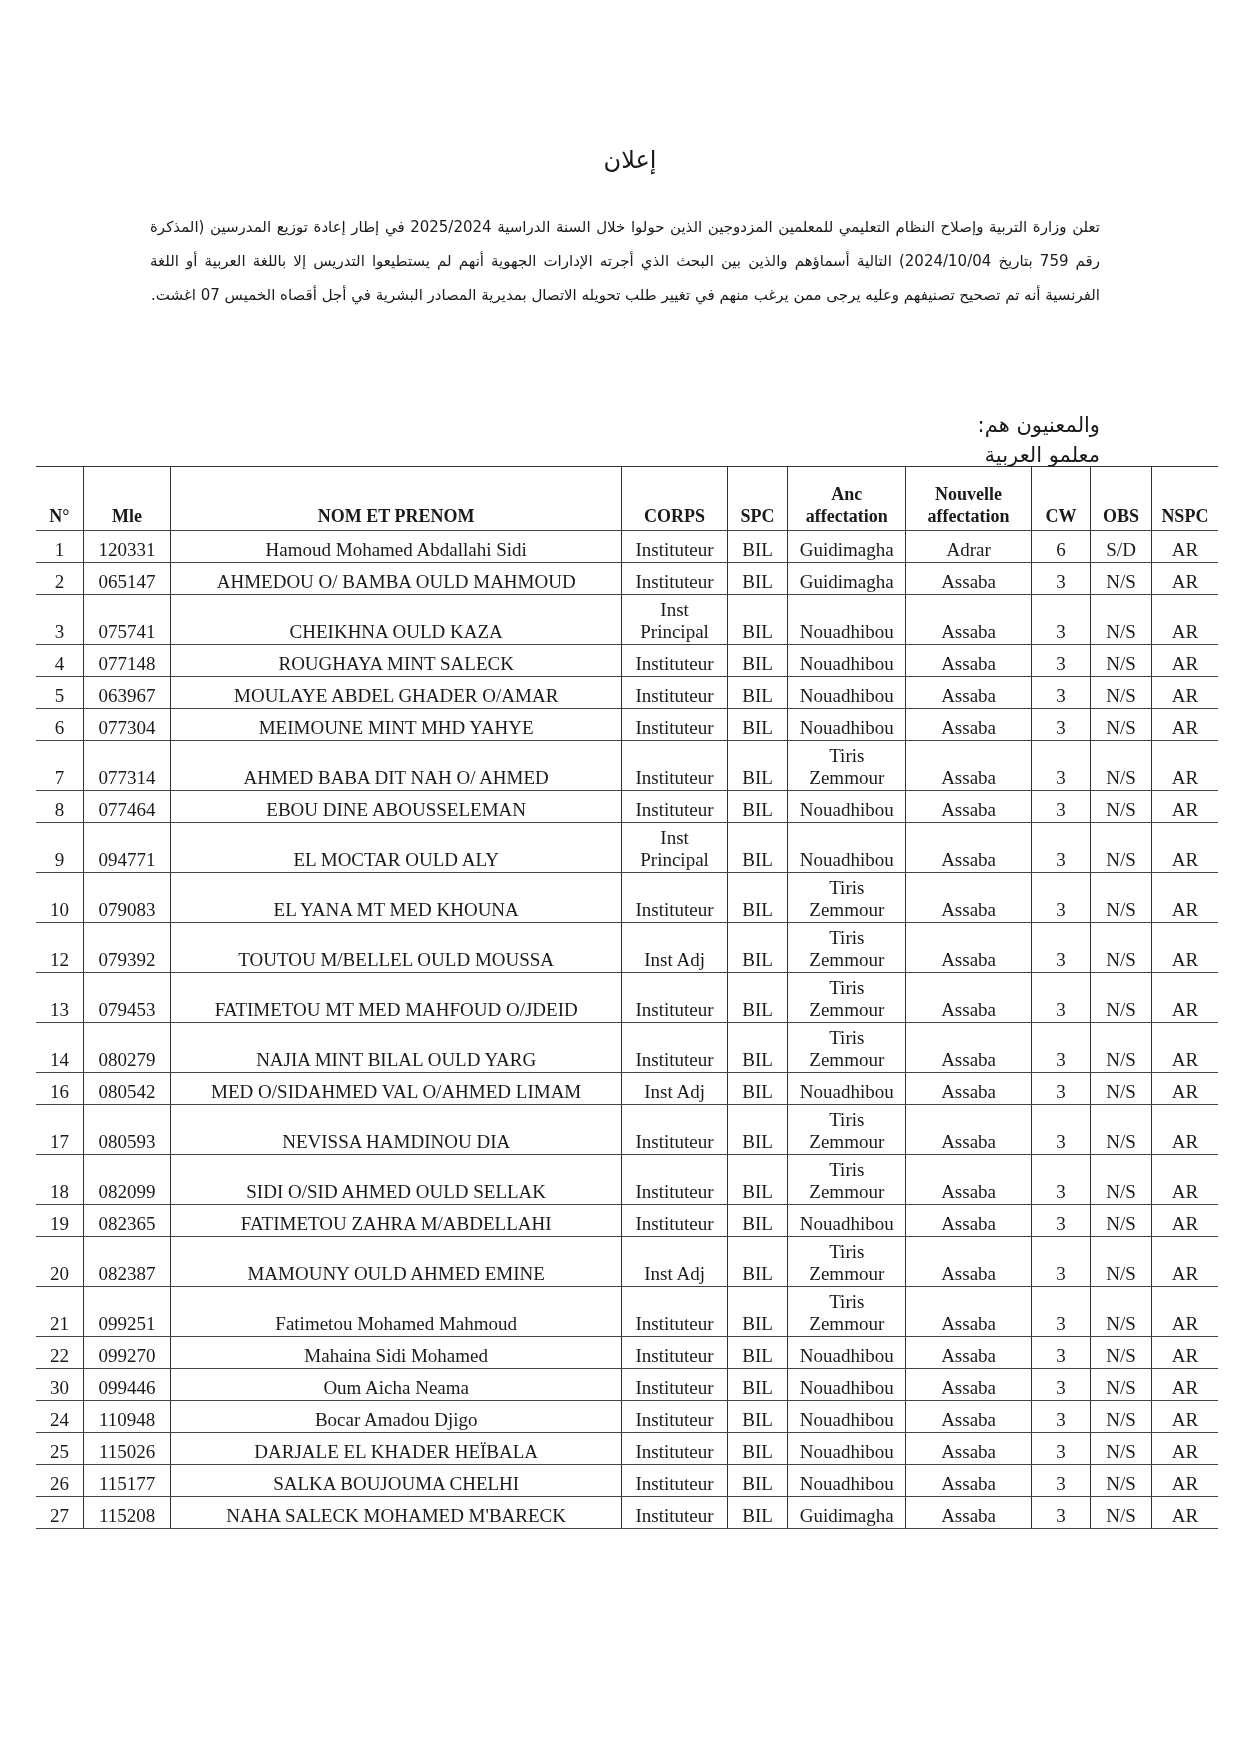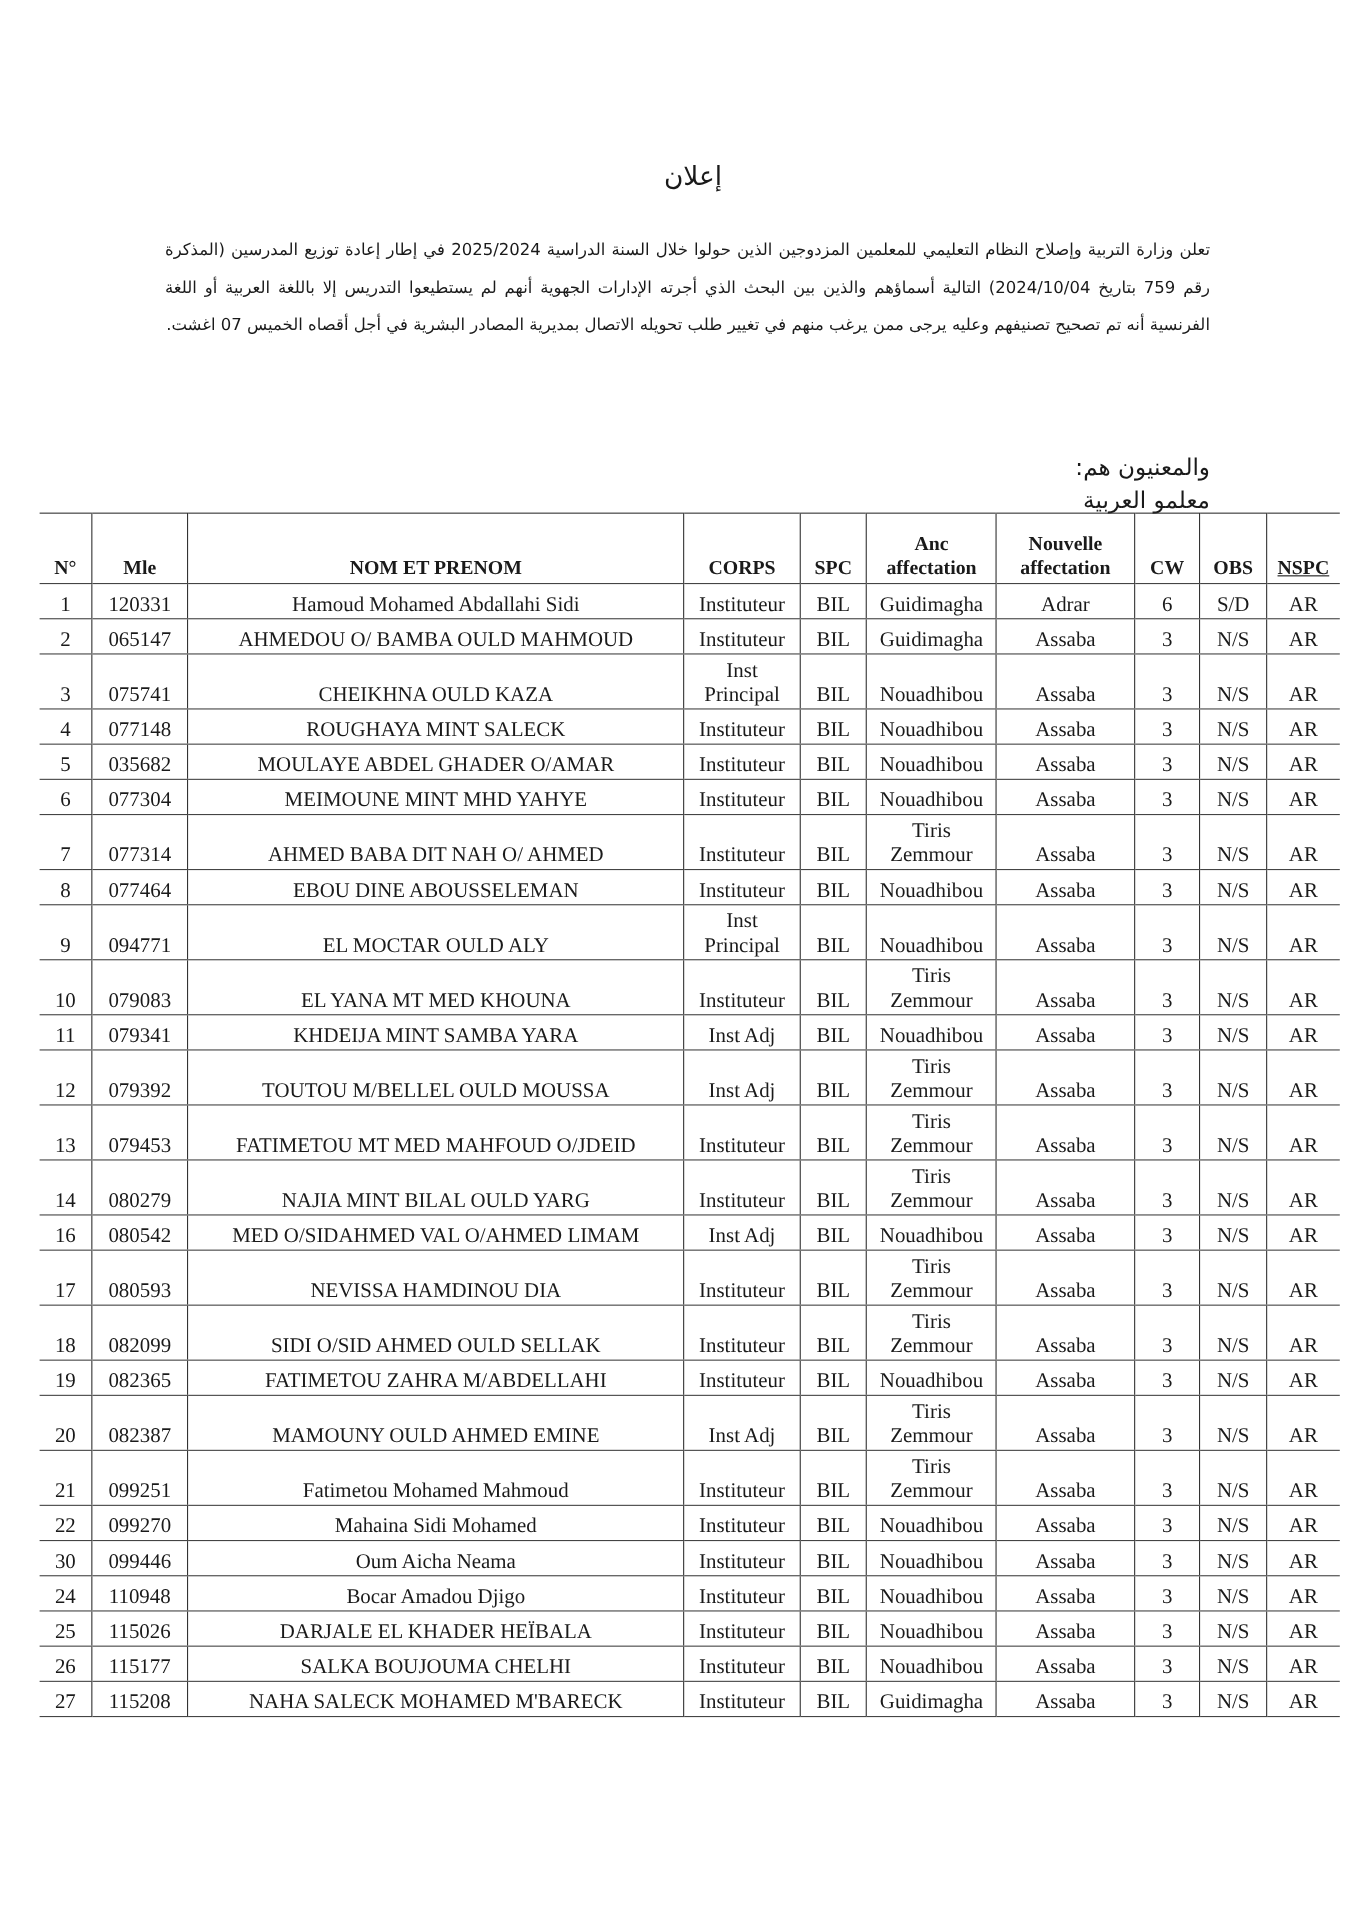--- a/index.html
+++ b/index.html
@@ -11,21 +11,21 @@
   table.list { position:absolute; top:466px; left:36px; width:1182px; border-collapse:collapse; font-size:19px; }
   table.list td, table.list th { border-left:1.2px solid #333; border-bottom:1.2px solid #444; padding:0 4px; text-align:center; vertical-align:bottom; line-height:22px; }
   table.list th { font-weight:bold; font-size:18px; height:60px; padding-bottom:3px; }
   table.list tr > :first-child { border-left:none; }
   table.list tr > :last-child { border-right:none; }
   table.list thead tr { border-top:1.5px solid #333; }
   table.list td { height:30px; padding-bottom:1px; }
   table.list tr.tall td { height:48px; }
   td.name { text-align:left; padding-left:6px; white-space:nowrap; }
   th.c-no{width:42px;} th.c-mle{width:82px;} th.c-name{width:454px;margin-top:41px;} th.c-corps{width:100px;} th.c-spc{width:54px;}
-  th.c-anc{width:112px;} th.c-new{width:122px;} th.c-cw{width:54px;} th.c-obs{width:54px;} th.c-nspc{width:60px;text-decoration:underline;}
+  th.c-anc{width:112px;} th.c-new{width:122px;} th.c-cw{width:54px;} th.c-obs{width:54px;} th.c-nspc{width:60px;}
 </style>
 </head>
 <body>
 
 <div class="title">إعلان</div>
 
 <div class="para">
   <p>تعلن وزارة التربية وإصلاح النظام التعليمي للمعلمين المزدوجين الذين حولوا خلال السنة الدراسية 2025/2024 في إطار إعادة توزيع المدرسين (المذكرة رقم 759 بتاريخ 2024/10/04) التالية أسماؤهم والذين بين البحث الذي أجرته الإدارات الجهوية أنهم لم يستطيعوا التدريس إلا باللغة العربية أو اللغة الفرنسية أنه تم تصحيح تصنيفهم وعليه يرجى ممن يرغب منهم في تغيير طلب تحويله الاتصال بمديرية المصادر البشرية في أجل أقصاه الخميس 07 اغشت.</p>
 </div>
 
@@ -93,21 +93,21 @@
         <td>Instituteur</td>
         <td>BIL</td>
         <td>Nouadhibou</td>
         <td>Assaba</td>
         <td>3</td>
         <td>N/S</td>
         <td>AR</td>
       </tr>
       <tr>
         <td>5</td>
-        <td>035682</td>
+        <td>063967</td>
         <td class="name">MOULAYE ABDEL GHADER O/AMAR</td>
         <td>Instituteur</td>
         <td>BIL</td>
         <td>Nouadhibou</td>
         <td>Assaba</td>
         <td>3</td>
         <td>N/S</td>
         <td>AR</td>
       </tr>
       <tr>
@@ -163,32 +163,20 @@
         <td>079083</td>
         <td class="name">EL YANA MT MED KHOUNA</td>
         <td>Instituteur</td>
         <td>BIL</td>
         <td>Tiris<br>Zemmour</td>
         <td>Assaba</td>
         <td>3</td>
         <td>N/S</td>
         <td>AR</td>
       </tr>
-      <tr>
-        <td>11</td>
-        <td>079341</td>
-        <td class="name">KHDEIJA MINT SAMBA YARA</td>
-        <td>Inst Adj</td>
-        <td>BIL</td>
-        <td>Nouadhibou</td>
-        <td>Assaba</td>
-        <td>3</td>
-        <td>N/S</td>
-        <td>AR</td>
-      </tr>
       <tr class="tall">
         <td>12</td>
         <td>079392</td>
         <td class="name">TOUTOU M/BELLEL OULD MOUSSA</td>
         <td>Inst Adj</td>
         <td>BIL</td>
         <td>Tiris<br>Zemmour</td>
         <td>Assaba</td>
         <td>3</td>
         <td>N/S</td>

